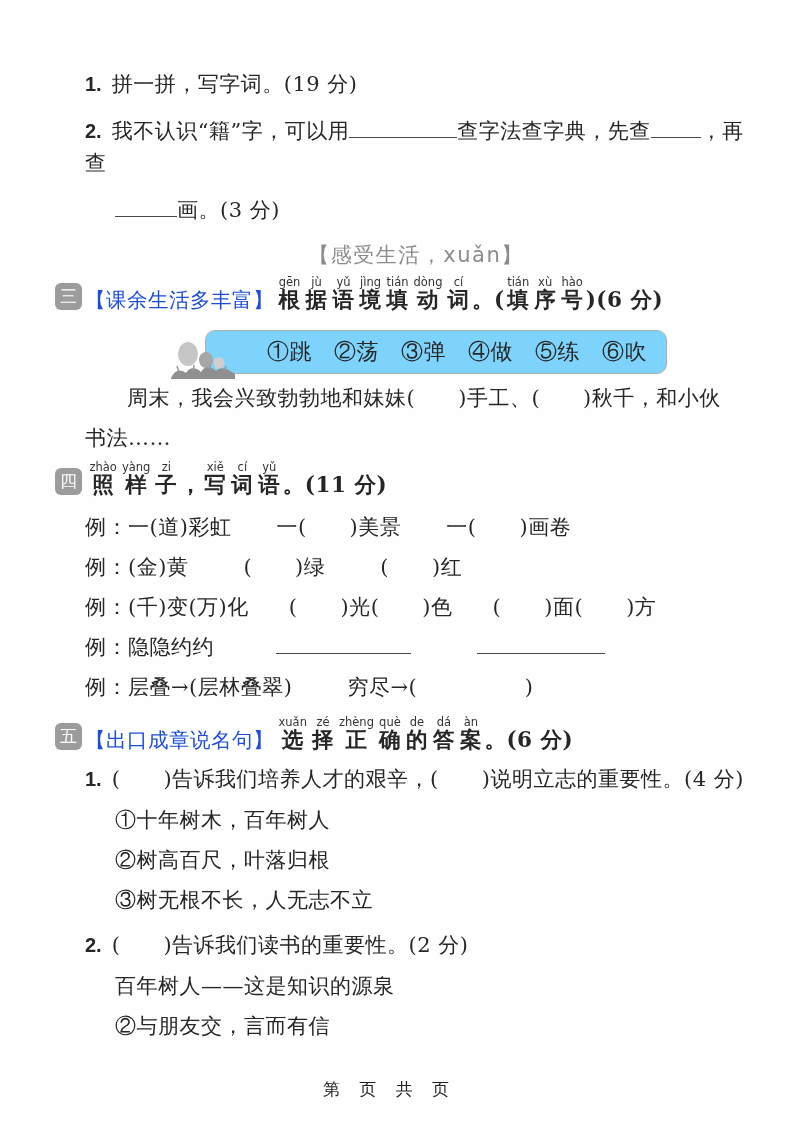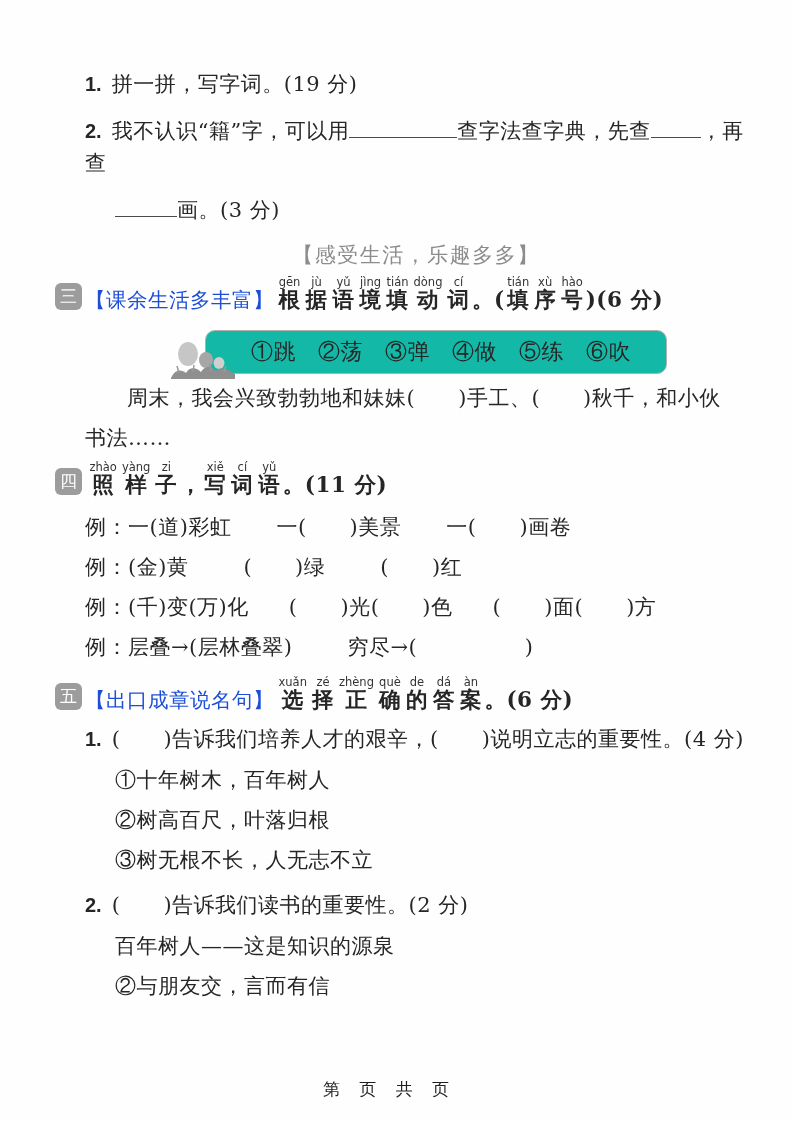--- a/index.html
+++ b/index.html
@@ -25,22 +25,22 @@
     display:flex;align-items:center;justify-content:center;letter-spacing:0;
   }
   .tag{font-family:"DejaVu Sans","Liberation Sans",sans-serif;color:#1d4ed8;font-size:20.5px;letter-spacing:0.5px;white-space:nowrap;}
   .sec-title{font-weight:700;font-size:21.5px;margin-left:2px;white-space:nowrap;}
   ruby{margin:0 2.5px;ruby-position:over;}
   rt{font-size:11.5px;font-family:"DejaVu Sans","Liberation Sans",sans-serif;color:#333333;font-weight:400;letter-spacing:0;}
   .blank{display:inline-block;border-bottom:1.5px solid #4a4a4a;height:0.95em;vertical-align:baseline;}
   .gap{display:inline-block;height:1px;}
   .opt-box-wrap{position:relative;margin:16px 0 0 120px;width:462px;}
   .opt-box{
-    border:1.5px solid #b0b0b0;border-radius:10px;background:#14b8a6;
-    padding:6px 8px 6px 34px;text-align:left;font-size:22px;line-height:30px;position:relative;z-index:1;
+    border:1.5px solid #b0b0b0;border-radius:10px;background:#7dd3fc;
+    padding:6px 8px 6px 34px;text-align:right;font-size:22px;line-height:30px;position:relative;z-index:1;
   }
   .opt{margin:0 11px;white-space:nowrap;}
   .plant{position:absolute;left:-36px;bottom:-5px;z-index:2;line-height:0;}
   .para{margin-top:4px;}
   .para-line{line-height:40px;white-space:nowrap;}
   .para .para-line:first-child{text-indent:2em;}
   .examples{margin-top:8px;}
   .ex-line{line-height:40px;white-space:nowrap;}
   .choices .choice-line{padding-left:30px;line-height:40px;}
   .s5q{margin-top:8px;line-height:34px;}
@@ -57,21 +57,21 @@
 
   <div class="q-line">
     <span class="qnum">1.</span><span class="q-body"><span>拼一拼，写字词。(19 分)</span></span>
   </div>
 
   <div class="q-line">
     <span class="qnum">2.</span><span class="q-body"><span>我不认识“籍”字，可以用</span><span class="blank" style="width: 108px;"></span><span>查字法查字典，先查</span><span class="blank" style="width: 50px;"></span><span>，再查</span></span>
   </div>
   <div class="q-line indent2"><span class="blank" style="width: 62px;"></span><span>画。(3 分)</span></div>
 
-  <div class="banner">【感受生活，乐趣多多】</div>
+  <div class="banner">【感受生活，xuǎn】</div>
 
   <div class="sec-head">
     <span class="badge">三</span>
     <span class="tag">【课余生活多丰富】</span>
     <span class="sec-title"><ruby><span>根</span><rt>gēn</rt></ruby><ruby><span>据</span><rt>jù</rt></ruby><ruby><span>语</span><rt>yǔ</rt></ruby><ruby><span>境</span><rt>jìng</rt></ruby><ruby><span>填</span><rt>tián</rt></ruby><ruby><span>动</span><rt>dòng</rt></ruby><ruby><span>词</span><rt>cí</rt></ruby><span>。(</span><ruby><span>填</span><rt>tián</rt></ruby><ruby><span>序</span><rt>xù</rt></ruby><ruby><span>号</span><rt>hào</rt></ruby><span>)(6 分)</span></span>
   </div>
 
   <div class="opt-box-wrap">
     <span class="plant">
       <svg width="68" height="42" viewBox="0 0 68 42" xmlns="http://www.w3.org/2000/svg">
@@ -92,20 +92,21 @@
 
   <div class="sec-head" style="margin-top:4px;">
     <span class="badge">四</span>
     <span class="sec-title"><ruby><span>照</span><rt>zhào</rt></ruby><ruby><span>样</span><rt>yàng</rt></ruby><ruby><span>子</span><rt>zi</rt></ruby><span>，</span><ruby><span>写</span><rt>xiě</rt></ruby><ruby><span>词</span><rt>cí</rt></ruby><ruby><span>语</span><rt>yǔ</rt></ruby><span>。(11 分)</span></span>
   </div>
 
   <div class="examples">
       <div class="ex-line"><span>例：一(道)彩虹</span><span class="gap" style="width: 45px;"></span><span>一(　　)美景</span><span class="gap" style="width: 45px;"></span><span>一(　　)画卷</span></div>
       <div class="ex-line"><span>例：(金)黄</span><span class="gap" style="width: 55px;"></span><span>(　　)绿</span><span class="gap" style="width: 55px;"></span><span>(　　)红</span></div>
       <div class="ex-line"><span>例：(千)变(万)化</span><span class="gap" style="width: 40px;"></span><span>(　　)光(　　)色</span><span class="gap" style="width: 40px;"></span><span>(　　)面(　　)方</span></div>
+      <div class="ex-line"><span>例：隐隐约约</span><span class="gap" style="width: 62px;"></span><span class="blank" style="width: 135px;"></span><span class="gap" style="width: 66px;"></span><span class="blank" style="width: 128px;"></span></div>
       <div class="ex-line"><span>例：层叠→(层林叠翠)</span><span class="gap" style="width: 55px;"></span><span>穷尽→(　　　　　)</span></div>
     </div>
 
   <div class="sec-head" style="margin-top:10px;">
     <span class="badge">五</span>
     <span class="tag">【出口成章说名句】</span>
     <span class="sec-title"><ruby><span>选</span><rt>xuǎn</rt></ruby><ruby><span>择</span><rt>zé</rt></ruby><ruby><span>正</span><rt>zhèng</rt></ruby><ruby><span>确</span><rt>què</rt></ruby><ruby><span>的</span><rt>de</rt></ruby><ruby><span>答</span><rt>dá</rt></ruby><ruby><span>案</span><rt>àn</rt></ruby><span>。(6 分)</span></span>
   </div>
 
   <div class="q-line s5q" style="margin-bottom:4px;">

